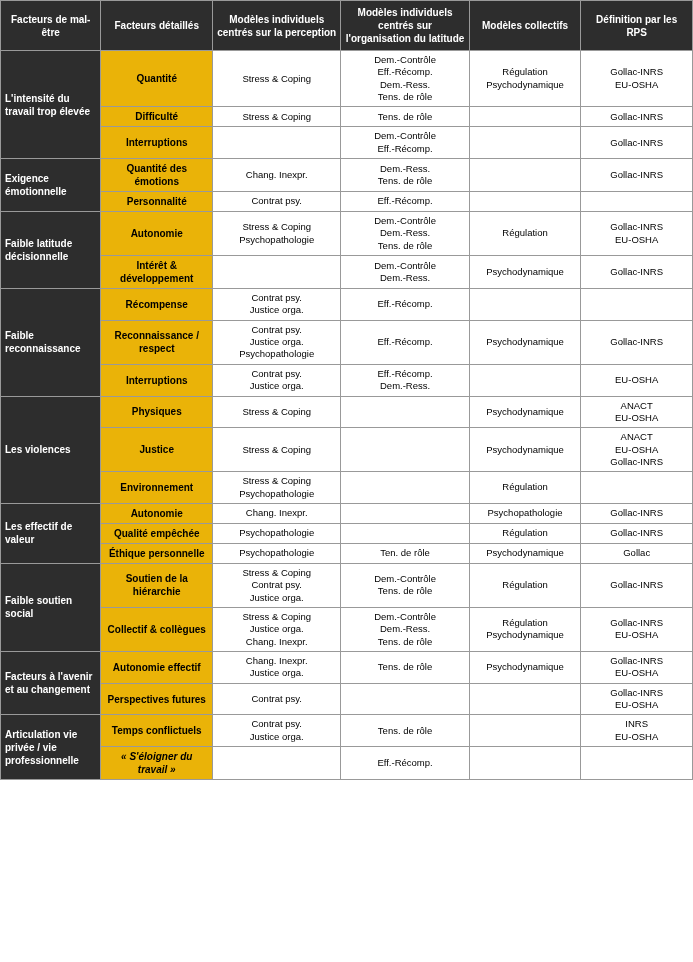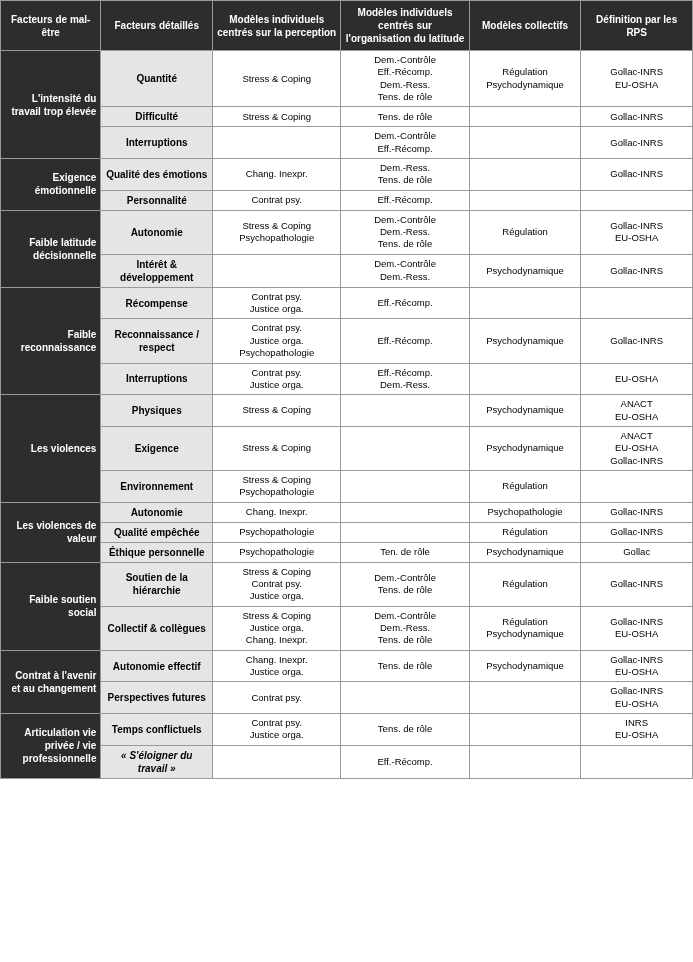--- a/index.html
+++ b/index.html
@@ -34,28 +34,28 @@
       font-size: 10px;
       padding: 5px 4px;
     }
     
     
     .cat-cell {
       background-color: #2d2d2d;
       color: #fff;
       font-weight: bold;
       font-size: 10px;
-      text-align: right;
+      text-align: left;
     }
     
     
     .factor-cell {
       font-weight: bold;
       font-size: 10px;
-      background-color: #e5e5e5;
+      background-color: #eab308;
     }
     
     
     .data-cell {
       font-size: 9.5px;
       background-color: #fff;
     }
   </style>
 </head>
 <body>
@@ -103,21 +103,21 @@
       <tr>
         <td class="factor-cell">Interruptions</td>
         <td class="data-cell" style="white-space: pre-line;"></td>
         <td class="data-cell" style="white-space: pre-line;">Dem.-Contrôle
 Eff.-Récomp.</td>
         <td class="data-cell" style="white-space: pre-line;"></td>
         <td class="data-cell" style="white-space: pre-line;">Gollac-INRS</td>
       </tr>
       <tr>
         <td class="cat-cell" rowspan="2">Exigence émotionnelle</td>
-        <td class="factor-cell">Qualité des émotions</td>
+        <td class="factor-cell">Quantité des émotions</td>
         <td class="data-cell" style="white-space: pre-line;">Chang. Inexpr.</td>
         <td class="data-cell" style="white-space: pre-line;">Dem.-Ress.
 Tens. de rôle</td>
         <td class="data-cell" style="white-space: pre-line;"></td>
         <td class="data-cell" style="white-space: pre-line;">Gollac-INRS</td>
       </tr>
       <tr>
         <td class="factor-cell">Personnalité</td>
         <td class="data-cell" style="white-space: pre-line;">Contrat psy.</td>
         <td class="data-cell" style="white-space: pre-line;">Eff.-Récomp.</td>
@@ -176,38 +176,38 @@
       <tr>
         <td class="cat-cell" rowspan="3">Les violences</td>
         <td class="factor-cell">Physiques</td>
         <td class="data-cell" style="white-space: pre-line;">Stress &amp; Coping</td>
         <td class="data-cell" style="white-space: pre-line;"></td>
         <td class="data-cell" style="white-space: pre-line;">Psychodynamique</td>
         <td class="data-cell" style="white-space: pre-line;">ANACT
 EU-OSHA</td>
       </tr>
       <tr>
-        <td class="factor-cell">Exigence</td>
+        <td class="factor-cell">Justice</td>
         <td class="data-cell" style="white-space: pre-line;">Stress &amp; Coping</td>
         <td class="data-cell" style="white-space: pre-line;"></td>
         <td class="data-cell" style="white-space: pre-line;">Psychodynamique</td>
         <td class="data-cell" style="white-space: pre-line;">ANACT
 EU-OSHA
 Gollac-INRS</td>
       </tr>
       <tr>
         <td class="factor-cell">Environnement</td>
         <td class="data-cell" style="white-space: pre-line;">Stress &amp; Coping
 Psychopathologie</td>
         <td class="data-cell" style="white-space: pre-line;"></td>
         <td class="data-cell" style="white-space: pre-line;">Régulation</td>
         <td class="data-cell" style="white-space: pre-line;"></td>
       </tr>
       <tr>
-        <td class="cat-cell" rowspan="3">Les violences de valeur</td>
+        <td class="cat-cell" rowspan="3">Les effectif de valeur</td>
         <td class="factor-cell">Autonomie</td>
         <td class="data-cell" style="white-space: pre-line;">Chang. Inexpr.</td>
         <td class="data-cell" style="white-space: pre-line;"></td>
         <td class="data-cell" style="white-space: pre-line;">Psychopathologie</td>
         <td class="data-cell" style="white-space: pre-line;">Gollac-INRS</td>
       </tr>
       <tr>
         <td class="factor-cell">Qualité empêchée</td>
         <td class="data-cell" style="white-space: pre-line;">Psychopathologie</td>
         <td class="data-cell" style="white-space: pre-line;"></td>
@@ -240,21 +240,21 @@
 Chang. Inexpr.</td>
         <td class="data-cell" style="white-space: pre-line;">Dem.-Contrôle
 Dem.-Ress.
 Tens. de rôle</td>
         <td class="data-cell" style="white-space: pre-line;">Régulation
 Psychodynamique</td>
         <td class="data-cell" style="white-space: pre-line;">Gollac-INRS
 EU-OSHA</td>
       </tr>
       <tr>
-        <td class="cat-cell" rowspan="2">Contrat à l'avenir et au changement</td>
+        <td class="cat-cell" rowspan="2">Facteurs à l'avenir et au changement</td>
         <td class="factor-cell">Autonomie effectif</td>
         <td class="data-cell" style="white-space: pre-line;">Chang. Inexpr.
 Justice orga.</td>
         <td class="data-cell" style="white-space: pre-line;">Tens. de rôle</td>
         <td class="data-cell" style="white-space: pre-line;">Psychodynamique</td>
         <td class="data-cell" style="white-space: pre-line;">Gollac-INRS
 EU-OSHA</td>
       </tr>
       <tr>
         <td class="factor-cell">Perspectives futures</td>

